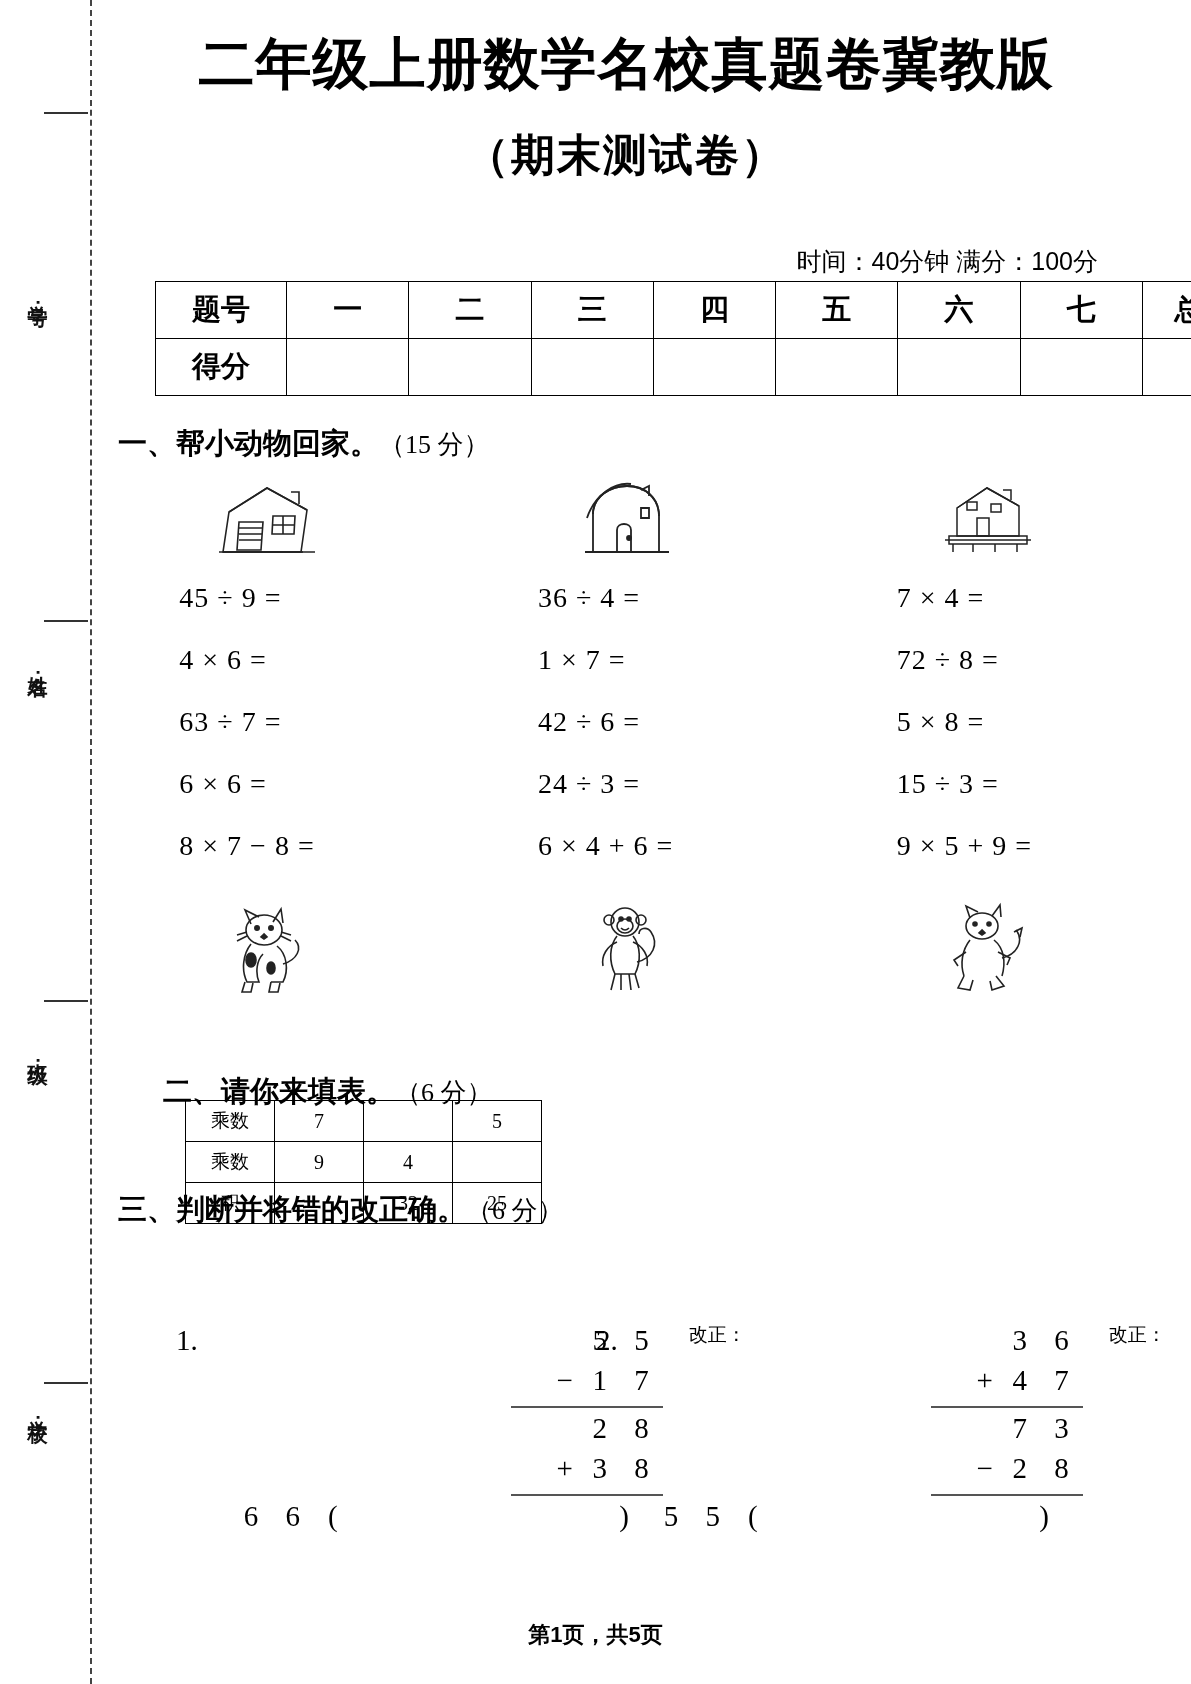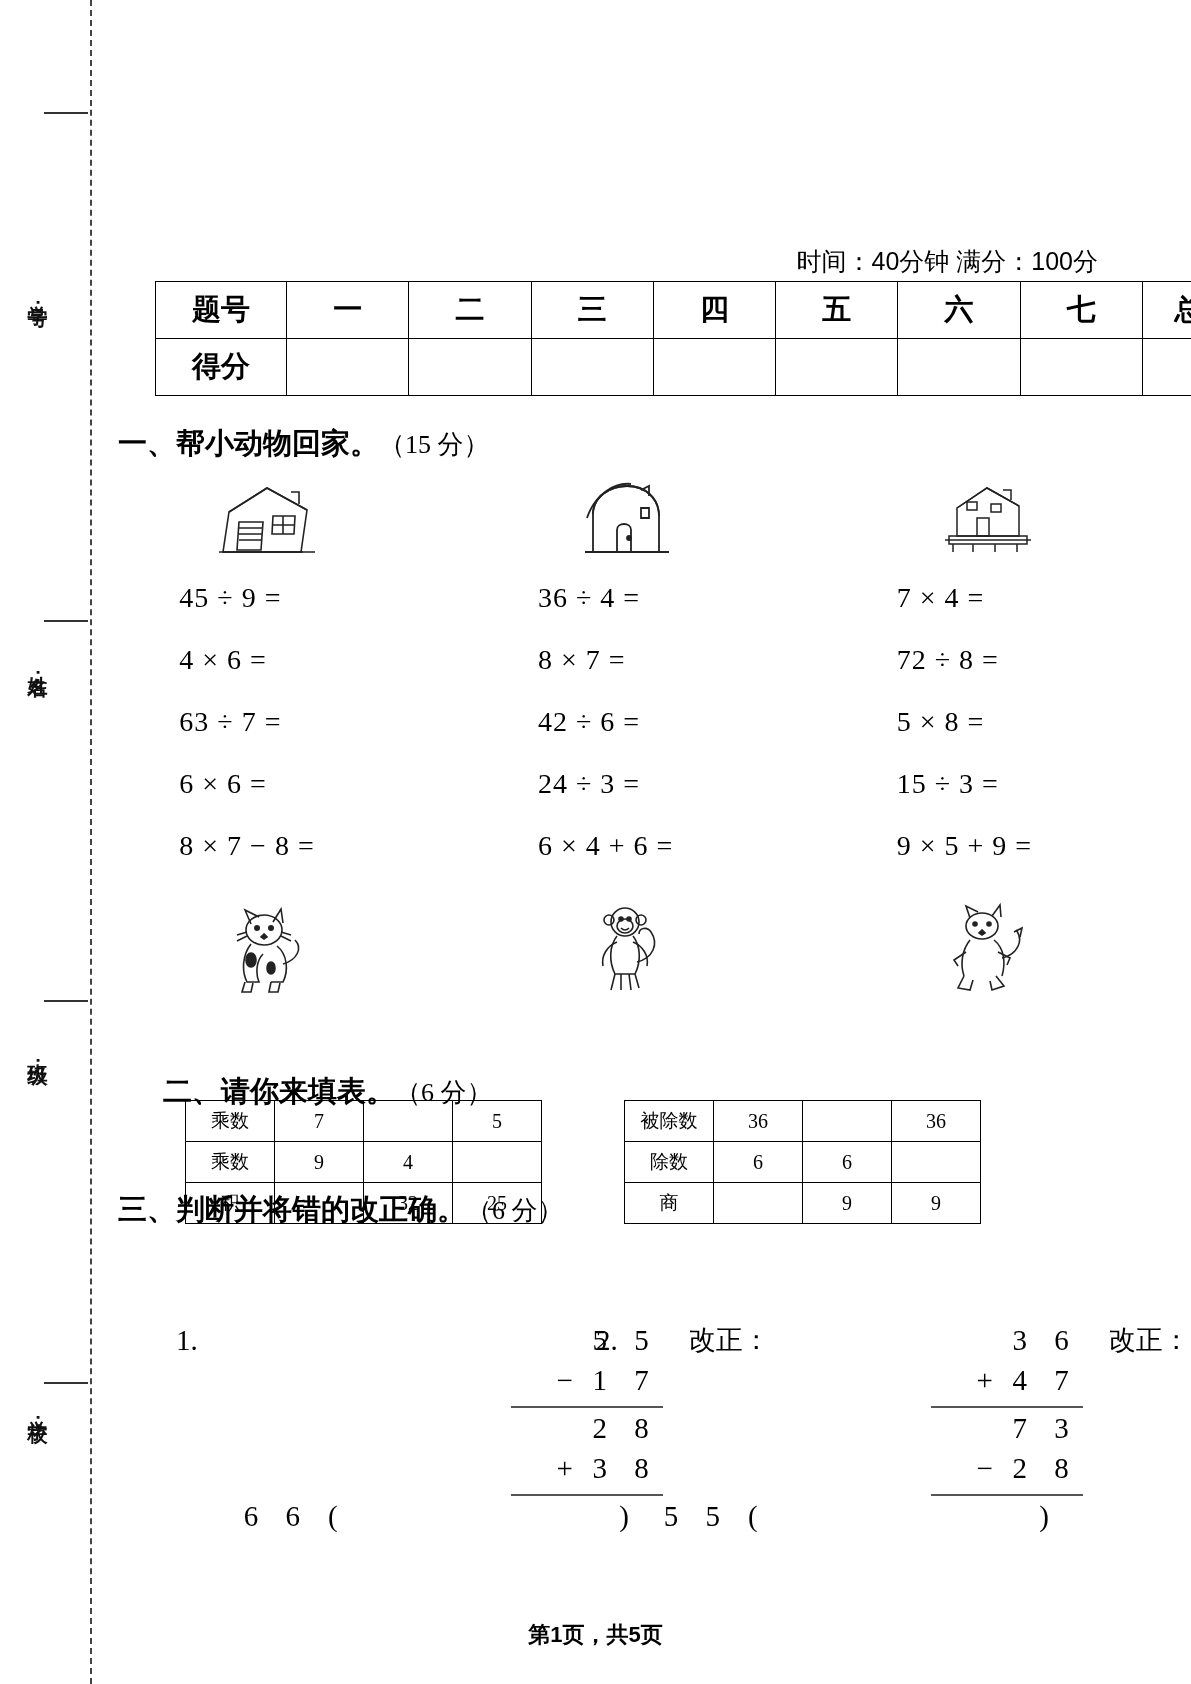--- a/index.html
+++ b/index.html
@@ -93,21 +93,21 @@
   .vnum{
     font-family:"Liberation Serif", serif;font-size:29px;
     padding-right:10px;padding-top:4px;
   }
   .vstack{font-family:"Liberation Serif", serif;font-size:29px;line-height:1.38;}
   .vline{display:flex;align-items:flex-start;justify-content:flex-end;white-space:pre;}
   .op{width:36px;text-align:left;}
   .digits{letter-spacing:10px;padding-right:4px;}
   .bar{border-bottom:2px solid #555;width:152px;margin-left:auto;height:6px;}
   .correct-label{
-    font-family:Liberation Sans, sans-serif;font-size:27px;
+    font-family:Liberation Sans, sans-serif;font-size:19px;
     padding-left:26px;padding-top:2px;white-space:nowrap;
   }
   .paren{font-family:"Liberation Serif", serif;font-size:29px;padding-left:14px;
     letter-spacing:34px;}
 
   
   .footer{
     position:absolute;left:0;right:0;bottom:34px;text-align:center;
     font-family:"Liberation Sans", sans-serif;font-size:22px;font-weight:bold;
   }
@@ -127,20 +127,24 @@
     <div class="side-rule" style="top:620px;"></div>
     <div class="side-label" style="top:660px;">姓名:</div>
 
     <div class="side-rule" style="top:1000px;"></div>
     <div class="side-label" style="top:1048px;">班级:</div>
 
     <div class="side-rule" style="top:1382px;"></div>
     <div class="side-label" style="top:1405px;">学校:</div>
   </div>
 
+  <div class="title-wrap">
+    <div class="title-main">二年级上册数学名校真题卷冀教版</div>
+    <div class="title-sub">（期末测试卷）</div>
+  </div>
 
   <div class="timeline">时间：40分钟  满分：100分</div>
 
   <table class="score-table">
     <tbody>
         <tr>
       <td class="lead">题号</td>
       <td>一</td>
       <td>二</td>
       <td>三</td>
@@ -226,21 +230,21 @@
               <path d="M40 74 L40 52 C40 44 54 44 54 52 L54 74"></path>
               <circle cx="52" cy="60" r="2" fill="#222"></circle>
               <path d="M64 30 l8 0 l0 10 l-8 0 z"></path>
               <path d="M8 74 L92 74"></path>
               <path d="M64 12 l8 -4 l0 10"></path>
             </g>
           </svg>
         </div>
         <div class="expr-list">
           <div class="expr">36 ÷ 4 =</div>
-          <div class="expr">8 × 7 =</div>
+          <div class="expr">1 × 7 =</div>
           <div class="expr">42 ÷ 6 =</div>
           <div class="expr">24 ÷ 3 =</div>
           <div class="expr">6 × 4 + 6 =</div>
         </div>
         <div class="animals">
           <svg width="90" height="96" viewBox="0 0 90 96">
             <g fill="none" stroke="#222" stroke-width="1.6">
               <circle cx="44" cy="20" r="14"></circle>
               <circle cx="28" cy="18" r="5"></circle>
               <circle cx="60" cy="18" r="5"></circle>
@@ -327,42 +331,20 @@
       </tr>
       <tr>
         <td class="hdr">积</td>
         <td class="cell"></td>
         <td class="cell">32</td>
         <td class="cell">25</td>
       </tr>
     </tbody>
       </table>
 
-    <table class="fill-table">
-      <tbody>
-          <tr>
-        <td class="hdr">被除数</td>
-        <td class="cell">36</td>
-        <td class="cell"></td>
-        <td class="cell">36</td>
-      </tr>
-      <tr>
-        <td class="hdr">除数</td>
-        <td class="cell">6</td>
-        <td class="cell">6</td>
-        <td class="cell"></td>
-      </tr>
-      <tr>
-        <td class="hdr">商</td>
-        <td class="cell"></td>
-        <td class="cell">9</td>
-        <td class="cell">9</td>
-      </tr>
-    </tbody>
-      </table>
   </div>
 
   <div class="sec-head" style="top:1190px;">
     <span>三、判断并将错的改正确。</span><span class="pts">（6 分）</span>
   </div>
 
   <div class="s3">
     <div class="s3-row">
 
       <div class="vprob">

